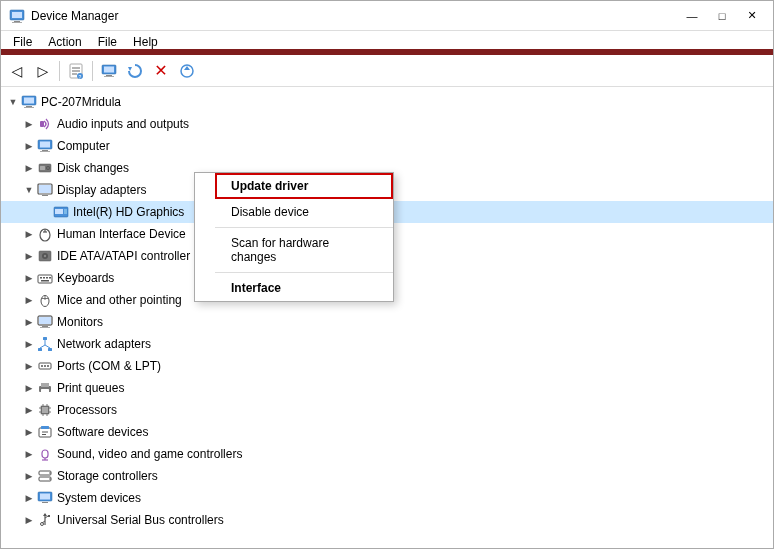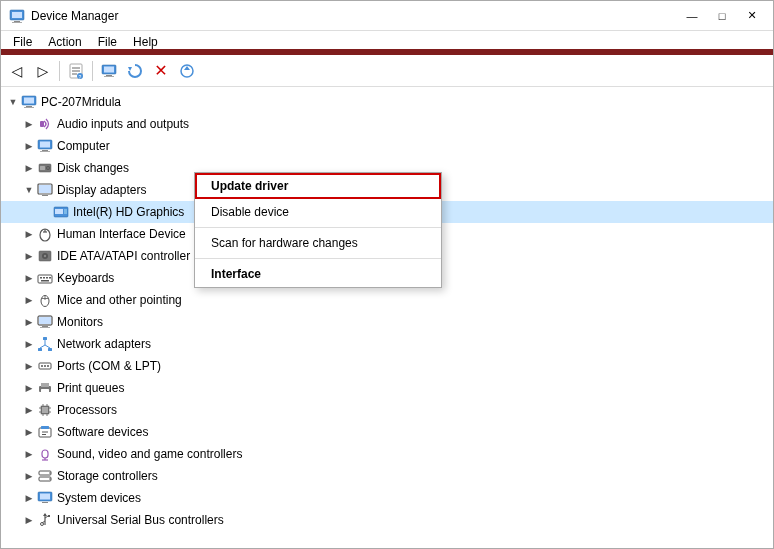--- a/index.html
+++ b/index.html
@@ -142,25 +142,26 @@
     
     .level-0 { padding-left: 4px; }
     .level-1 { padding-left: 20px; }
     .level-2 { padding-left: 36px; }
 
     
     .context-menu {
       position: absolute;
       top: 85px;
       left: 193px;
-      width: 248px;
+      width: 200px;
       background: #fff;
       border: 1px solid #aaa;
       box-shadow: 3px 3px 8px rgba(0,0,0,0.2);
       z-index: 100;
+      padding-left: 20px;
     }
     .ctx-item {
       padding: 6px 16px;
       cursor: pointer;
       font-size: 12px;
       color: #000;
     }
     .ctx-item.update-driver {
       border: 2px solid #cc0000;
       font-weight: bold;

